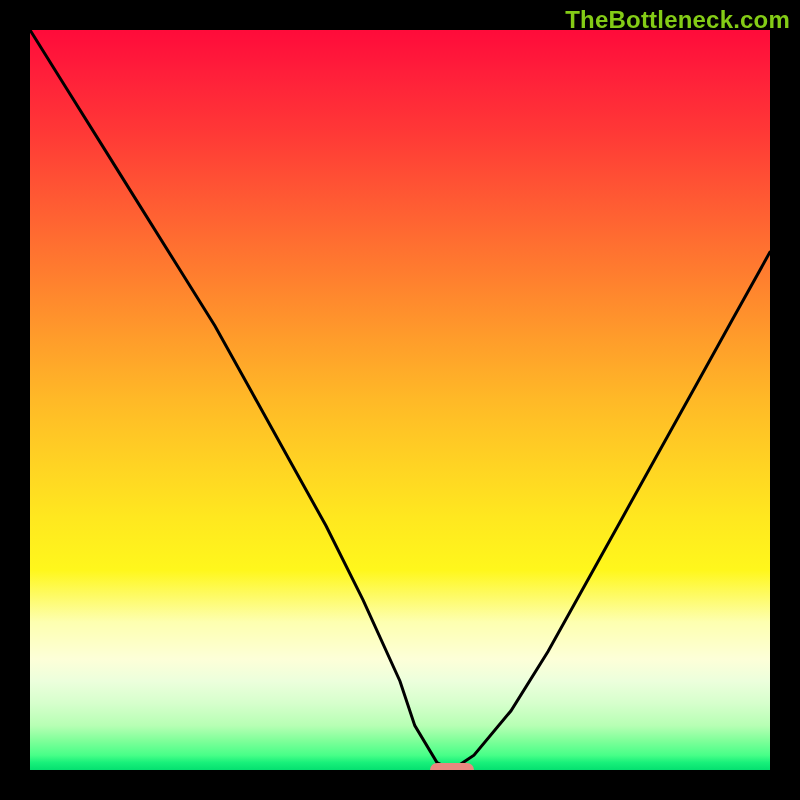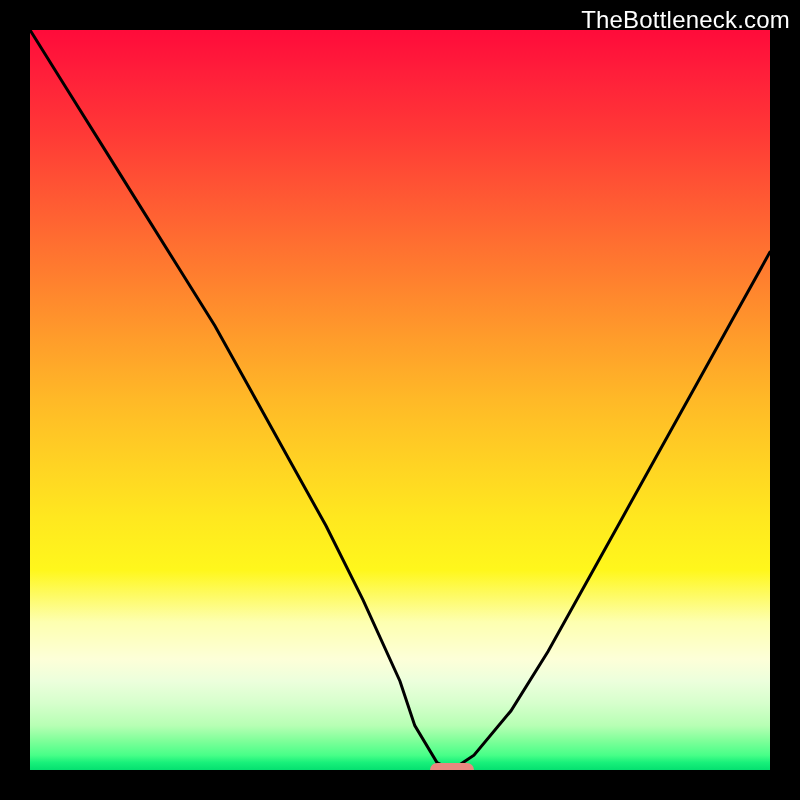--- a/index.html
+++ b/index.html
@@ -14,23 +14,23 @@
   .chart-wrap {
     position: relative;
     width: 800px;
     height: 800px;
     background: #000;
   }
   .watermark {
     position: absolute;
     top: 6px;
     right: 10px;
-    color: #ffffff;
+    color: #84cc16;
     font-size: 24px;
-    font-weight: 400;
+    font-weight: 700;
     letter-spacing: 0.2px;
     z-index: 5;
   }
   .plot-area {
     position: absolute;
     left: 30px;
     top: 30px;
     width: 740px;
     height: 740px;
     overflow: hidden;

